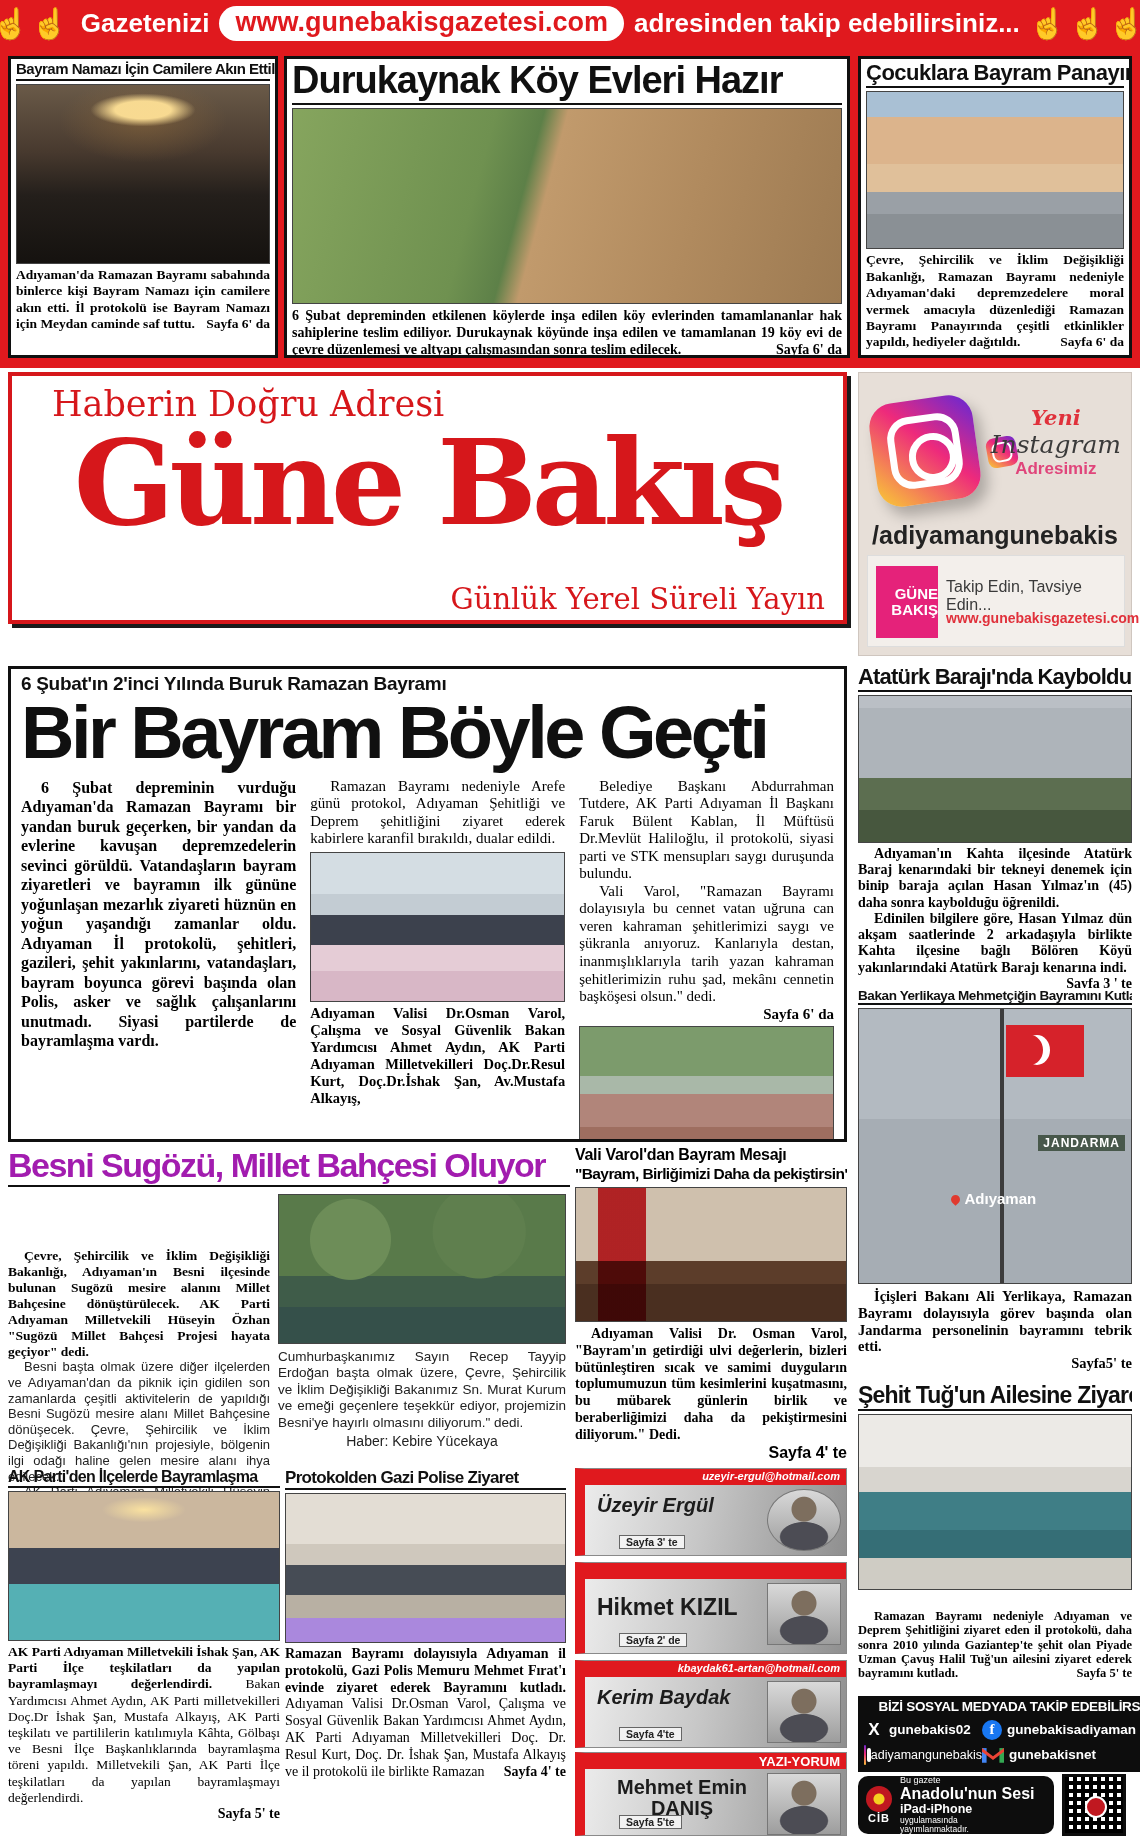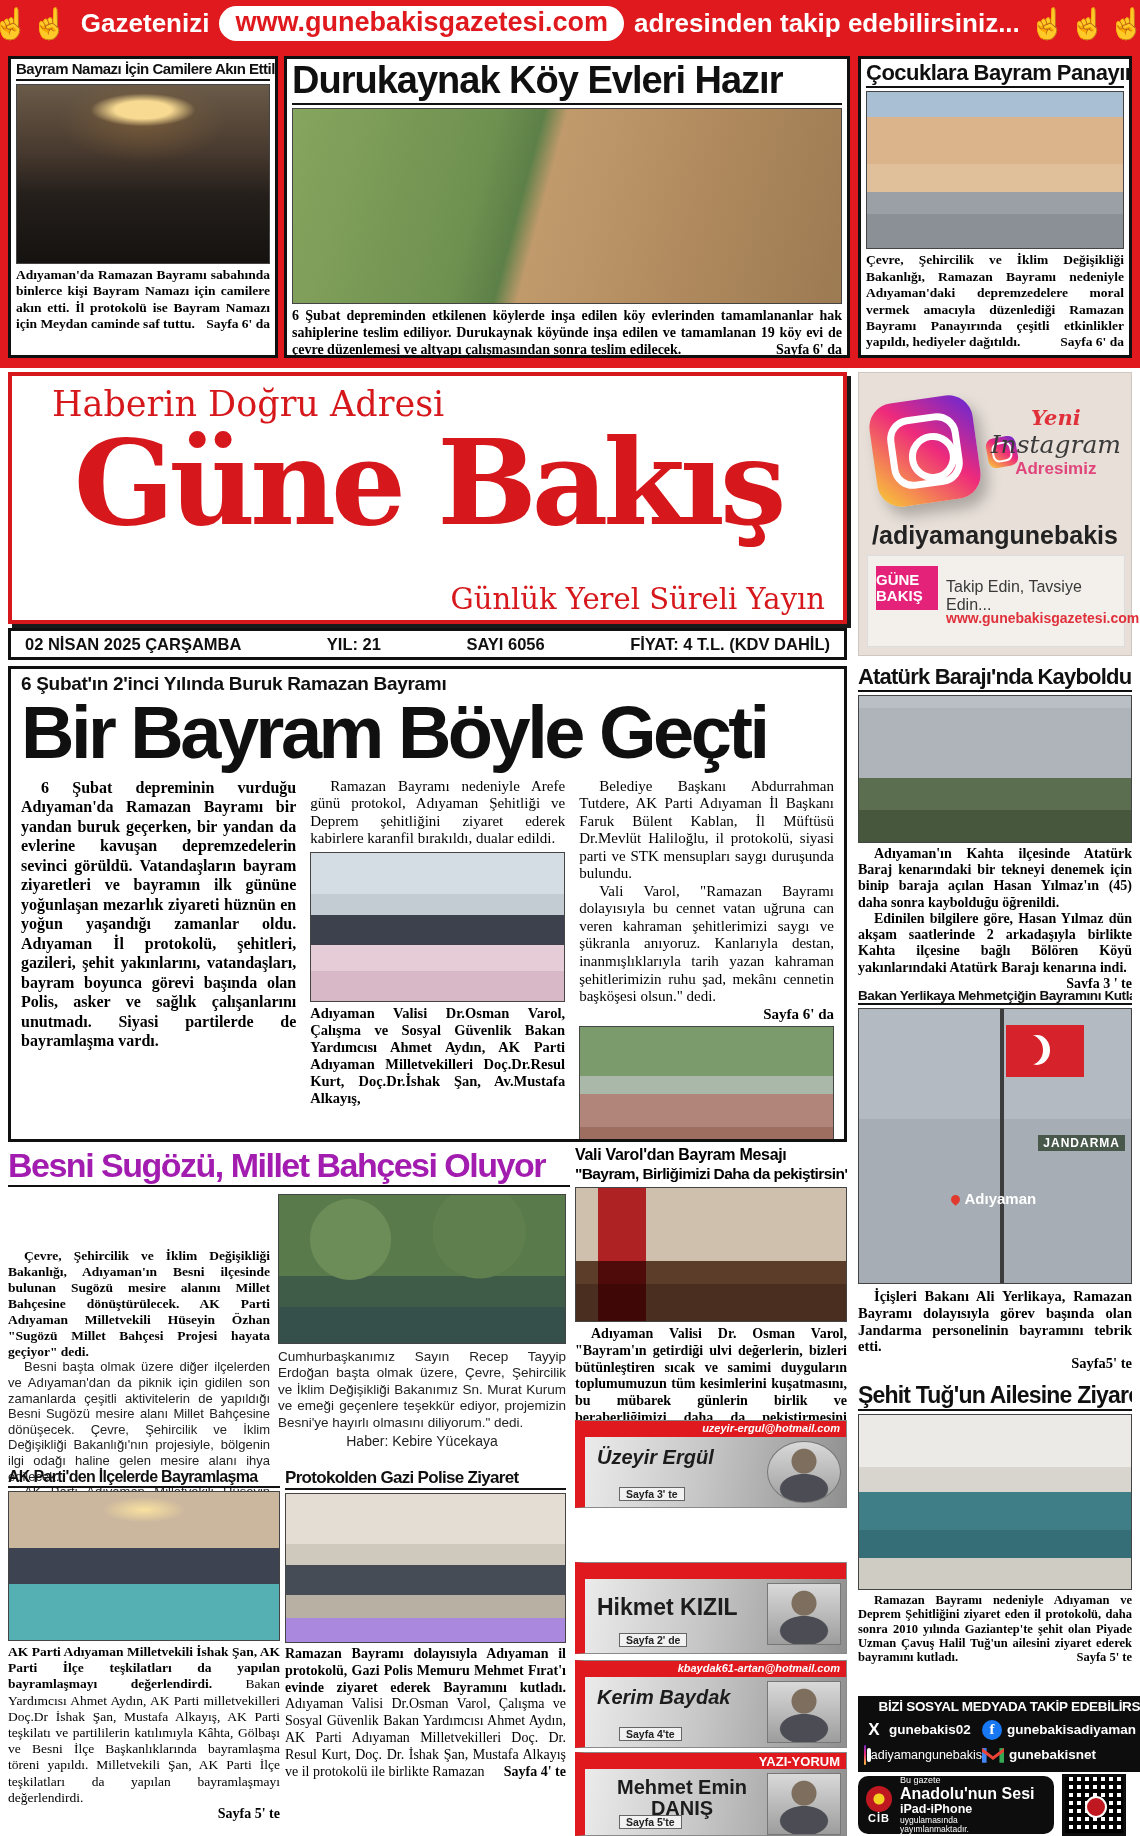--- a/index.html
+++ b/index.html
@@ -90,23 +90,23 @@
     background:linear-gradient(45deg,#f9ce34,#ee2a7b 55%,#6228d7); transform:rotate(-10deg); }
   .ig-mini:before { content:""; position:absolute; inset:5px; border:2.5px solid #fff; border-radius:7px; }
   .igtxt { position:absolute; right:10px; top:32px; text-align:center; }
   .igtxt .l1 { color:#e0313b; font-family:"DejaVu Serif", serif; font-style:italic; font-size:21px; font-weight:bold; }
   .igtxt .l2 { color:#3a3a3a; font-family:"DejaVu Serif", serif; font-style:italic; font-size:25px; }
   .igtxt .l3 { color:#e0457b; font-size:17px; font-weight:bold; }
   .ig-handle { position:absolute; left:0; top:148px; width:100%; text-align:center; color:#222;
     font-size:25px; font-weight:bold; }
   .ig-bottom { position:absolute; left:8px; bottom:8px; width:258px; height:92px; background:#f3efeb;
     border:1px solid #ddd; }
-  .gb-minilogo { position:absolute; left:8px; top:10px; width:62px; height:44px; background:#e5227a;
+  .gb-minilogo { position:absolute; left:8px; top:10px; width:62px; height:72px; background:#e5227a;
     color:#fff; font-weight:800; font-size:15px; line-height:1.1; display:flex; align-items:center;
-    justify-content:center; text-align:left; }
+    justify-content:center; text-align:right; }
   .ig-bottom .follow { position:absolute; left:78px; top:22px; color:#3a3a3a; font-size:16px; }
   .ig-bottom .site { position:absolute; left:78px; top:54px; color:#e0313b; font-size:14px; font-weight:bold; }
 
   
   .datebar { position:absolute; left:8px; top:628px; width:839px; height:32px; border:3px solid #101010;
     display:flex; align-items:center; justify-content:space-between; padding:0 14px; font-weight:800;
     font-size:16.5px; color:#101010; }
 
   
   .mainbox { position:absolute; left:8px; top:666px; width:839px; height:476px; border:3px solid #101010;
@@ -249,26 +249,20 @@
       <div class="l3">Adresimiz</div>
     </div>
     <div class="ig-handle">/adiyamangunebakis</div>
     <div class="ig-bottom">
       <div class="gb-minilogo">GÜNE BAKIŞ</div>
       <div class="follow">Takip Edin, Tavsiye Edin...</div>
       <div class="site">www.gunebakisgazetesi.com</div>
     </div>
   </aside>
 
-  <div class="datebar">
-    <span>02 NİSAN 2025 ÇARŞAMBA</span>
-    <span>YIL: 21</span>
-    <span>SAYI 6056</span>
-    <span>FİYAT: 4 T.L. (KDV DAHİL)</span>
-  </div>
 
   <article class="mainbox">
     <div class="kicker">6 Şubat'ın 2'inci Yılında Buruk Ramazan Bayramı</div>
     <h1 class="bighead">Bir Bayram Böyle Geçti</h1>
     <div class="maincols">
       <div class="mcol bold1" style="flex:1.08;">
         <p>6 Şubat depreminin vurduğu Adıyaman'da Ramazan Bayramı bir yandan buruk geçerken, bir yandan da evlerine kavuşan depremzedelerin sevinci görüldü. Vatandaşların bayram ziyaretleri ve bayramın ilk gününe yoğunlaşan mezarlık ziyareti hüznün en yoğun yaşandığı zamanlar oldu. Adıyaman İl protokolü, şehitleri, gazileri, şehit yakınlarını, vatandaşları, bayram boyunca görevi başında olan Polis, asker ve sağlık çalışanlarını unutmadı. Siyasi partilerde de bayramlaşma vardı.</p>
       </div>
       <div class="mcol">
         <p>Ramazan Bayramı nedeniyle Arefe günü protokol, Adıyaman Şehitliği ve Deprem şehitliğini ziyaret ederek kabirlere karanfil bırakıldı, dualar edildi.</p>
@@ -297,21 +291,21 @@
   </div>
 
   <article class="vali">
     <div class="vkick">Vali Varol'dan Bayram Mesajı</div>
     <div class="vhead">"Bayram, Birliğimizi Daha da pekiştirsin"</div>
     <div class="photo photo-vali"></div>
     <p class="vbody">Adıyaman Valisi Dr. Osman Varol, "Bayram'ın getirdiği ulvi değerlerin, bizleri bütünleştiren sıcak ve samimi duyguların toplumumuzun tüm kesimlerini kuşatmasını, bu mübarek günlerin birlik ve beraberliğimizi daha da pekiştirmesini diliyorum." Dedi.</p>
     <span class="mref">Sayfa 4' te</span>
   </article>
 
-  <div class="colbox" style="top:1420px;">
+  <div class="colbox" style="top:1468px;">
     <div class="bar">uzeyir-ergul@hotmail.com</div>
     <div class="cname">Üzeyir Ergül</div>
     <div class="cpage">Sayfa 3' te</div>
     <div class="portrait oval"></div>
   </div>
   <div class="colbox" style="top:1562px; height:92px;">
     <div class="bar"></div>
     <div class="cname upright" style="font-size:23px; top:32px;">Hikmet KIZIL</div>
     <div class="cpage">Sayfa 2' de</div>
     <div class="portrait"></div>
@@ -350,21 +344,21 @@
     </div>
     <div class="rbody" style="margin-top:4px; font-size:14.5px;">
       <p><span>İçişleri Bakanı Ali Yerlikaya, Ramazan Bayramı dolayısıyla görev başında olan Jandarma personelinin bayramını tebrik etti.</span></p>
       <span class="mref">Sayfa5' te</span>
     </div>
   </article>
 
   <article class="rc" style="top:1382px; height:312px;">
     <h2 class="rhead" style="font-size:23px;">Şehit Tuğ'un Ailesine Ziyaret</h2>
     <div class="photo photo-sehit" style="margin-top:3px;"></div>
-    <div class="rbody" style="margin-top:3px; font-size:12.5px; line-height:1.14;">
+    <div class="rbody" style="margin-top:19px; font-size:12.5px; line-height:1.14;">
       <p><span>Ramazan Bayramı nedeniyle Adıyaman ve Deprem Şehitliğini ziyaret eden il protokolü, daha sonra 2010 yılında Gaziantep'te şehit olan Piyade Uzman Çavuş Halil Tuğ'un ailesini ziyaret ederek bayramını kutladı.</span> <b class="pref">Sayfa 5' te</b></p>
     </div>
   </article>
 
   <article class="bart" style="left:8px; width:272px;">
     <h2 class="bhead" style="font-size:16px;">AK Parti'den İlçelerde Bayramlaşma</h2>
     <div class="photo photo-akparti"></div>
     <p class="bbody"><b class="lead">AK Parti Adıyaman Milletvekili İshak Şan, AK Parti İlçe teşkilatları da yapılan bayramlaşmayı değerlendirdi.</b> <span>Bakan Yardımcısı Ahmet Aydın, AK Parti milletvekilleri Doç.Dr İshak Şan, Mustafa Alkayış, AK Parti teşkilatı ve partililerin katılımıyla Kâhta, Gölbaşı ve Besni İlçe Başkanlıklarında bayramlaşma töreni yapıldı. Milletvekili Şan, AK Parti İlçe teşkilatları da yapılan bayramlaşmayı değerlendirdi.</span></p>
     <span class="mref" style="font-family:'Liberation Serif',serif; font-size:14px;">Sayfa 5' te</span>
   </article>

